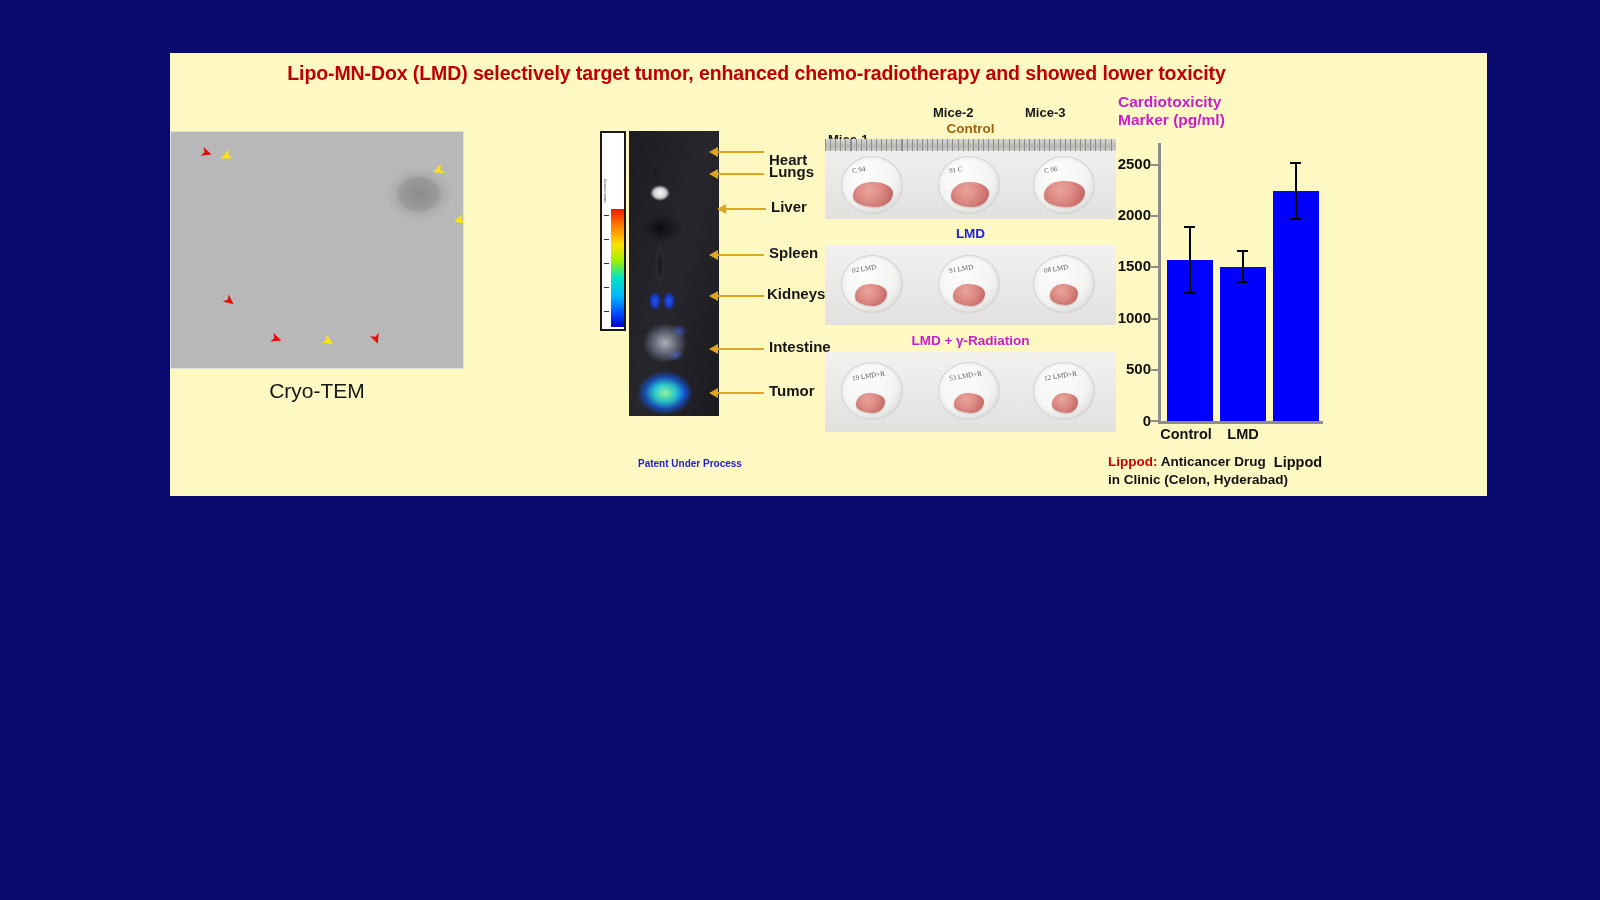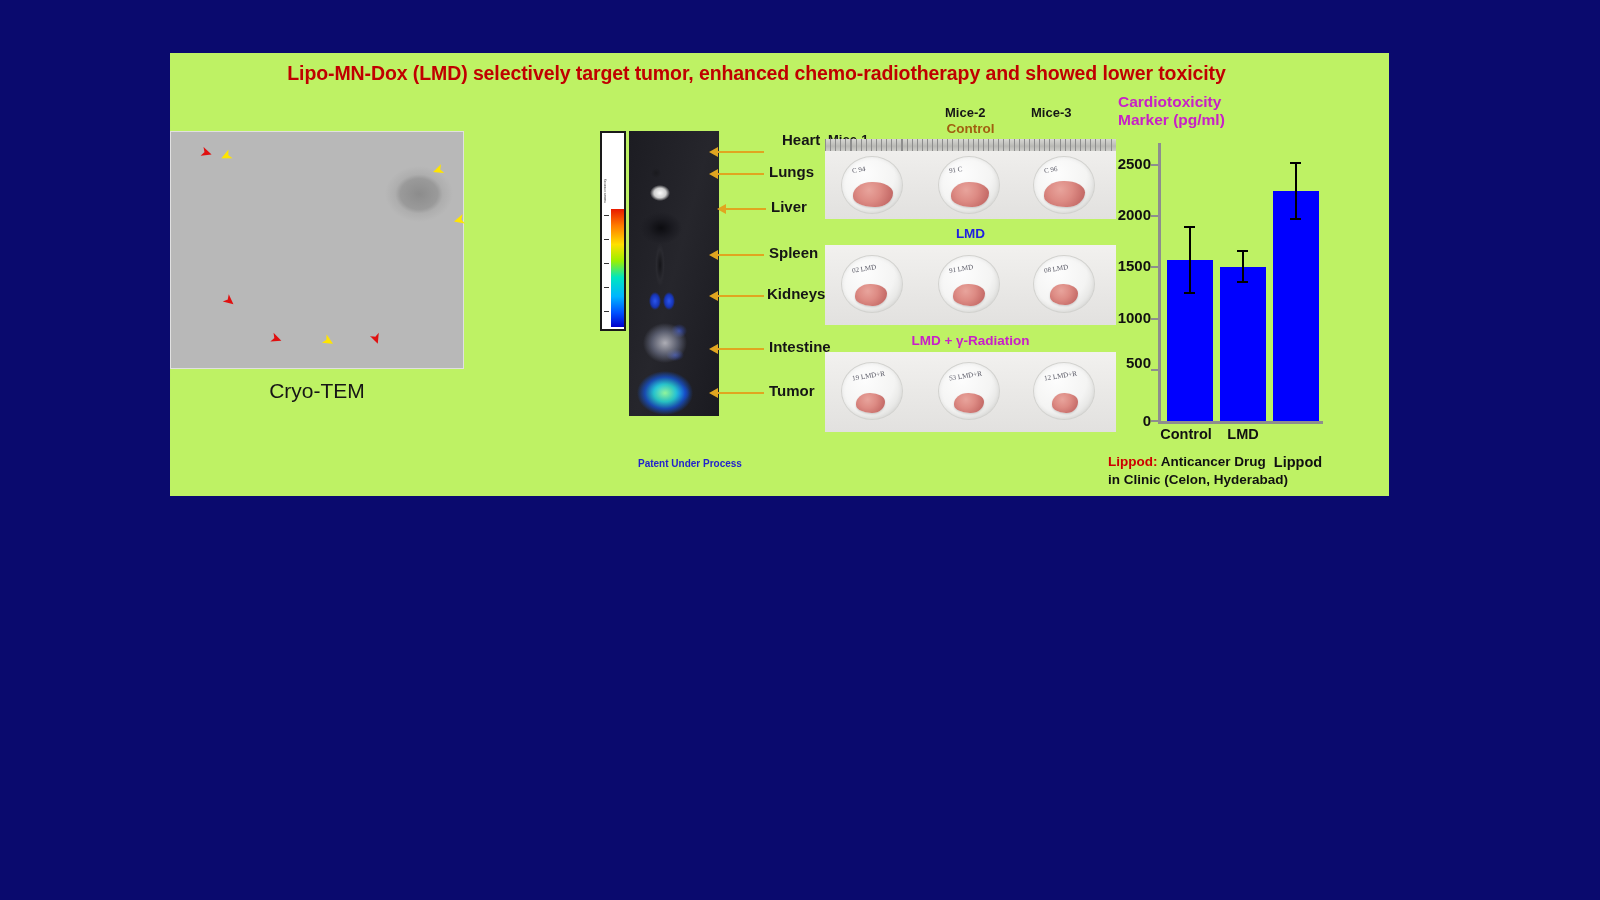--- a/index.html
+++ b/index.html
@@ -17,23 +17,23 @@
     width: 1600px;
     height: 900px;
     background: #0a0a6e;
   }
 
   
   #slide {
     position: absolute;
     left: 170px;
     top: 53px;
-    width: 1219px;
+    width: 1317px;
     height: 443px;
-    background: #bef264;
+    background: #fef9c3;
     overflow: hidden;
   }
 
   
   #title {
     position: absolute;
     left: 0px;
     top: 9px;
     width: 1173px;
     text-align: center;
@@ -304,21 +304,21 @@
         <div class="cb-tick" style="top:130px;"></div>
         <div class="cb-tick" style="top:154px;"></div>
         <div class="cb-tick" style="top:178px;"></div>
       </div>
 
       <div id="organ-img"></div>
 
       <div>
         <div class="organ-head" style="left:228px; top:21px;"></div>
         <div class="organ-leader" style="left:237px; top:25px; width:46px;"></div>
-        <div class="organ-label" style="left:288px; top:5px;margin-left:13px;">Heart</div>
+        <div class="organ-label" style="left:288px; top:25px;">Heart</div>
       </div>
       <div>
         <div class="organ-head" style="left:228px; top:43px;"></div>
         <div class="organ-leader" style="left:237px; top:47px; width:46px;"></div>
         <div class="organ-label" style="left:288px; top:37px;">Lungs</div>
       </div>
       <div>
         <div class="organ-head" style="left:236px; top:78px;"></div>
         <div class="organ-leader" style="left:245px; top:82px; width:40px;"></div>
         <div class="organ-label" style="left:290px; top:72px;">Liver</div>
@@ -341,22 +341,22 @@
       <div>
         <div class="organ-head" style="left:228px; top:262px;"></div>
         <div class="organ-leader" style="left:237px; top:266px; width:46px;"></div>
         <div class="organ-label" style="left:288px; top:256px;">Tumor</div>
       </div>
     </div>
 
     <div id="panelC">
 
       <div class="mice-head" style="left:8px;margin-top:27px;">Mice-1</div>
-      <div class="mice-head" style="left:125px;">Mice-2</div>
-      <div class="mice-head" style="left:211px;">Mice-3</div>
+      <div class="mice-head" style="left:113px;">Mice-2</div>
+      <div class="mice-head" style="left:205px;">Mice-3</div>
 
       <div class="group-label" style="left:5px; top:16px; color:#a06010;">Control</div>
       <div class="dish-strip" style="top:34px;">
         <div class="ruler"></div>
         <div class="dish" style="left:16px; top:17px; width:62px; height:58px;">
           <div class="dish-id">C 94</div>
           <div class="tumor-blob" style="left:11px; top:25px; width:40px; height:25px;"></div>
         </div>
         <div class="dish" style="left:113px; top:17px; width:62px; height:58px;">
           <div class="dish-id">91 C</div>
@@ -412,21 +412,21 @@
         <div id="x-axis"></div>
 
         <div class="y-tick" style="top:277px;"></div>
         <div class="y-tick" style="top:226px;"></div>
         <div class="y-tick" style="top:175px;"></div>
         <div class="y-tick" style="top:123px;"></div>
         <div class="y-tick" style="top:72px;"></div>
         <div class="y-tick" style="top:21px;"></div>
 
         <div class="y-lab" style="top:269px; right:172px; width:46px;">0</div>
-        <div class="y-lab" style="top:211px; right:172px; width:46px;">500</div>
+        <div class="y-lab" style="top:217px; right:172px; width:46px;">500</div>
         <div class="y-lab" style="top:166px; right:172px; width:46px;">1000</div>
         <div class="y-lab" style="top:114px; right:172px; width:46px;">1500</div>
         <div class="y-lab" style="top:63px;  right:172px; width:46px;">2000</div>
         <div class="y-lab" style="top:12px;  right:172px; width:46px;">2500</div>
 
         <div class="bar" style="left:9px; width:46px; height:161px;"></div>
         <div class="errbar" style="left:31px; bottom:128px; height:66px;"></div>
         <div class="errcap" style="left:26px; bottom:193px;"></div>
         <div class="errcap" style="left:26px; bottom:127px;"></div>
 

